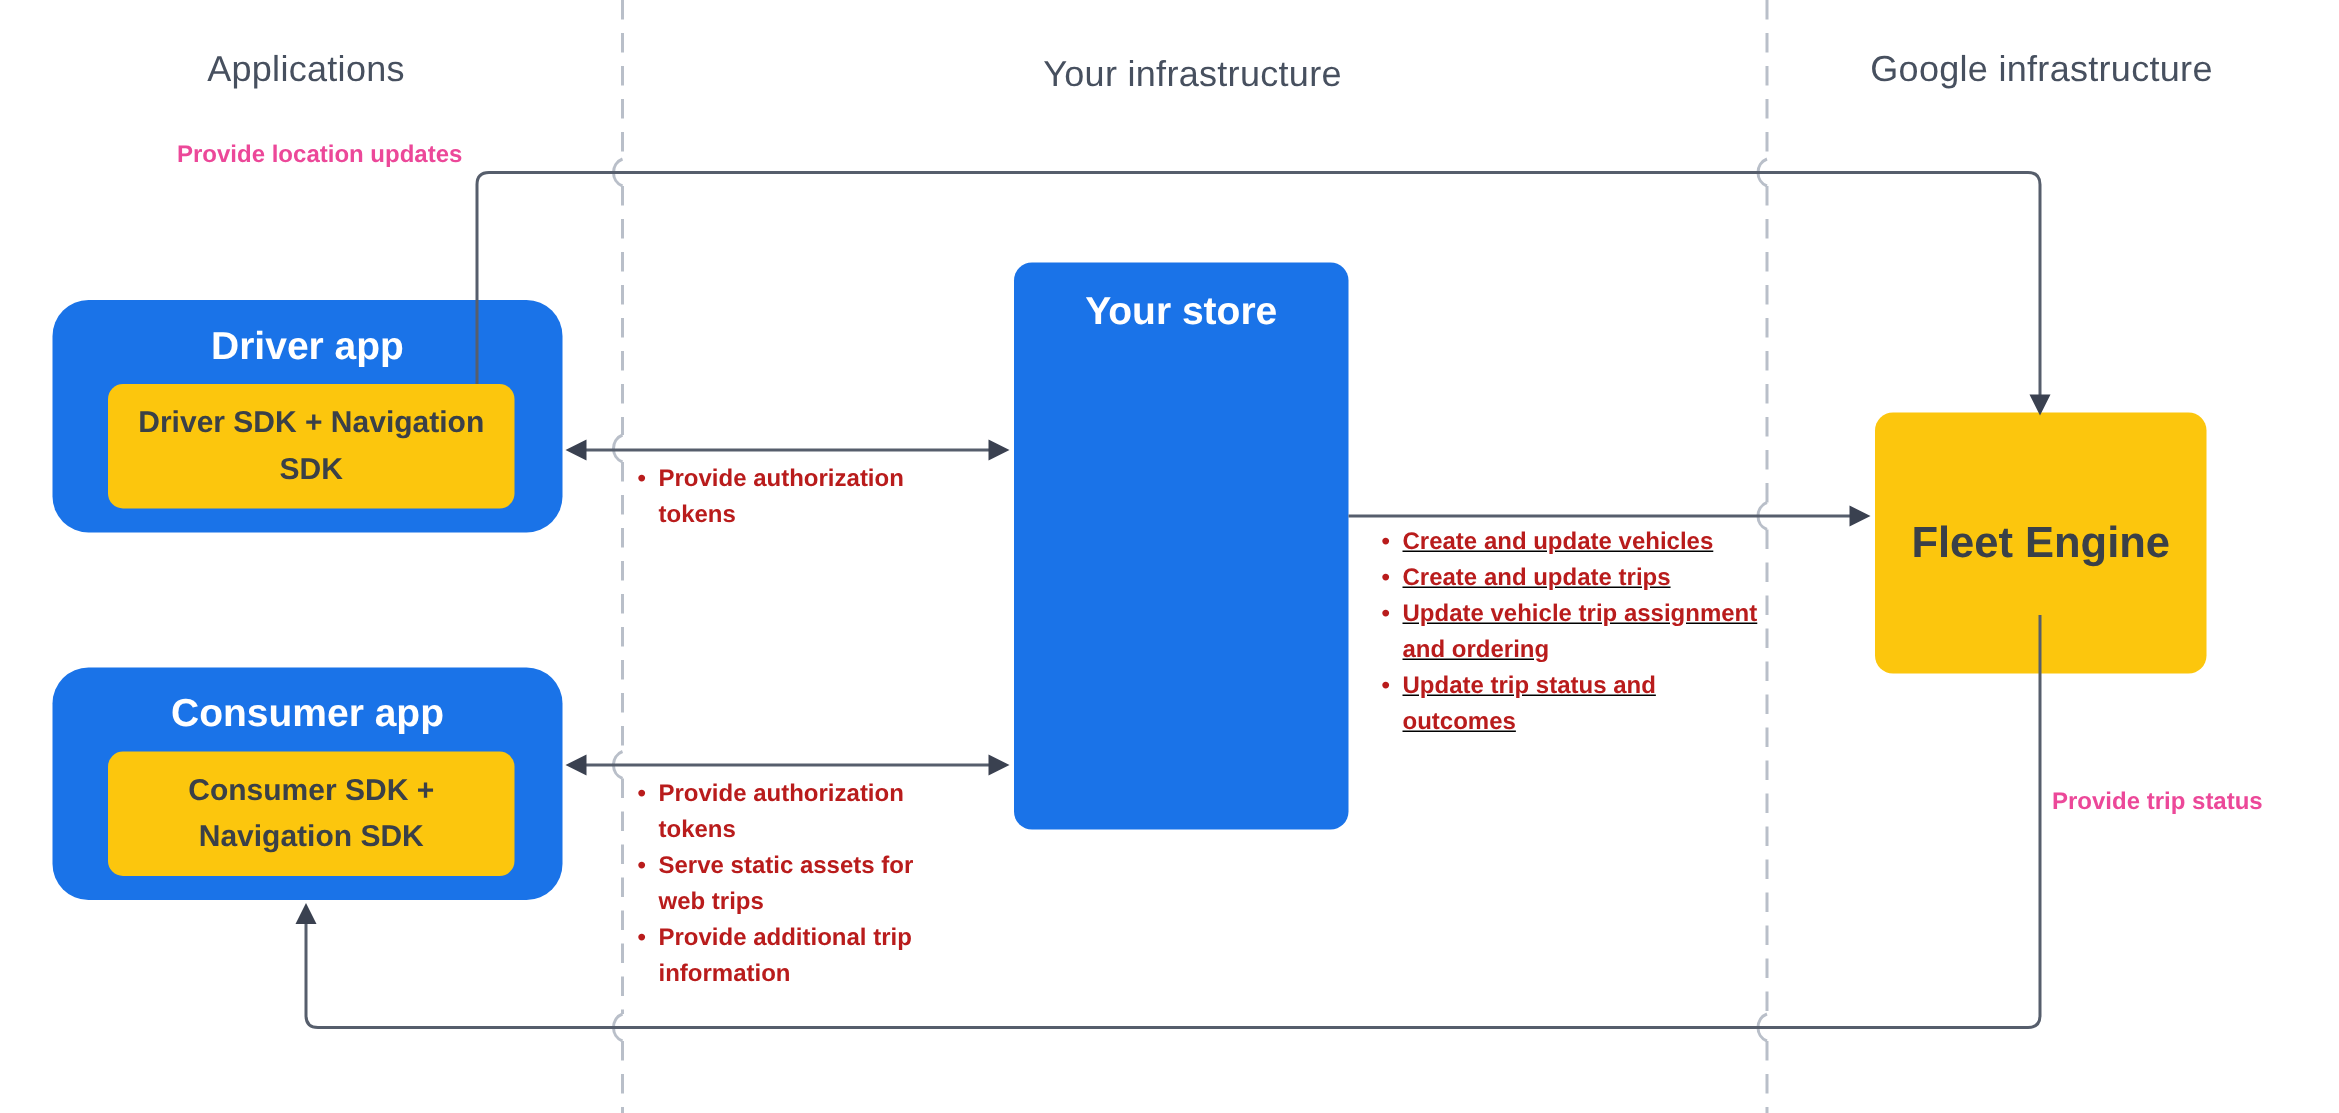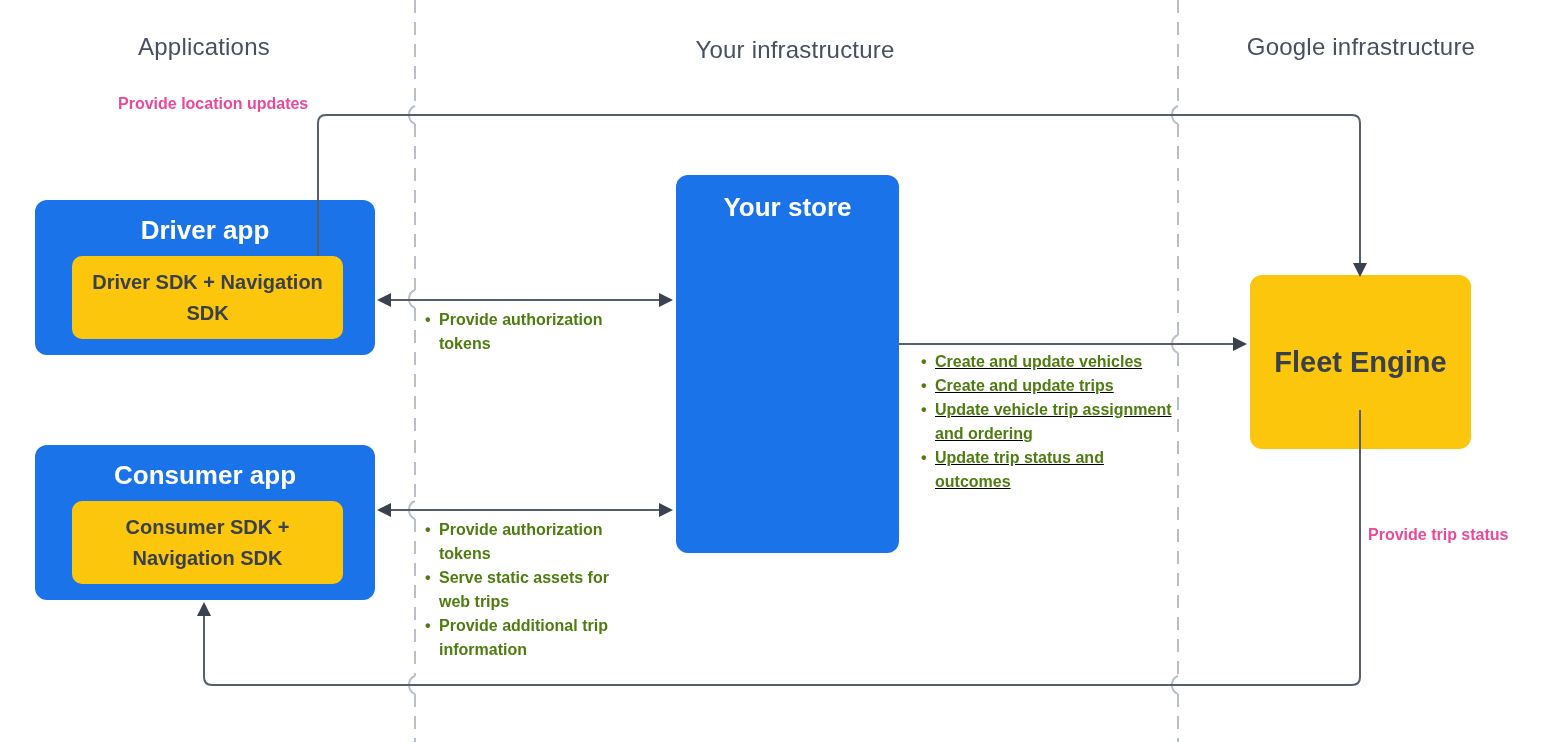--- a/index.html
+++ b/index.html
@@ -31,21 +31,21 @@
     font-size: 16px;
     font-weight: 700;
     color: #ec4899;
     white-space: nowrap;
   }
 
   
   .node-blue {
     position: absolute;
     background: #1a73e8;
-    border-radius: 12px;
+    border-radius: 24px;
   }
   .node-blue .node-title {
     text-align: center;
     color: #ffffff;
     font-weight: 700;
     font-size: 26px;
     margin-top: 15px;
   }
   .sdk-box {
     position: absolute;
@@ -106,21 +106,21 @@
   .edge-list {
     position: absolute;
     list-style: none;
   }
   .edge-list li {
     position: relative;
     padding-left: 15px;
     font-size: 16px;
     line-height: 24px;
     font-weight: 700;
-    color: #4d7c0f;
+    color: #b91c1c;
   }
   .edge-list li::before {
     content: "\2022";
     position: absolute;
     left: 1px;
     top: 0;
   }
   #list-driver-server   { left: 424px; top: 308px; width: 202px; }
   #list-consumer-server { left: 424px; top: 518px; width: 188px; }
   #list-server-fleet    { left: 920px; top: 350px; width: 262px; text-decoration: underline; }

